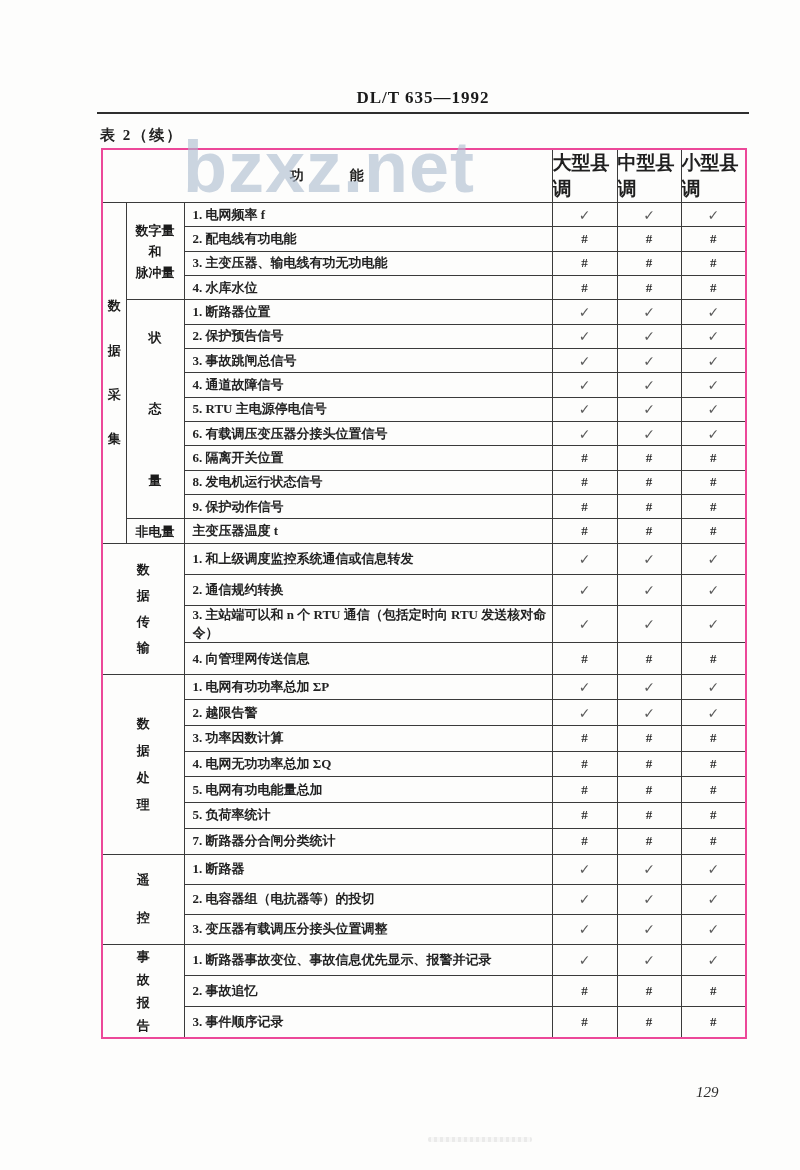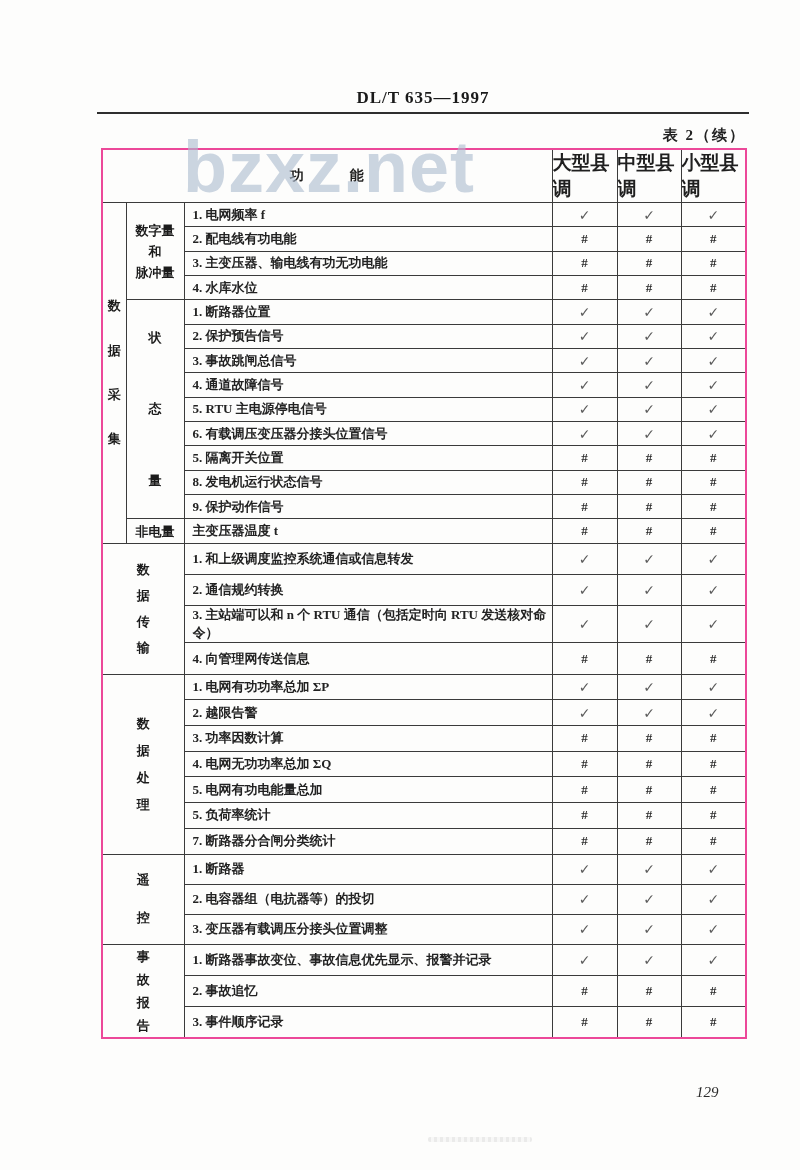--- a/index.html
+++ b/index.html
@@ -5,21 +5,21 @@
   * { margin:0; padding:0; box-sizing:border-box; }
   html,body { width:800px; height:1170px; background:#fdfdfc; overflow:hidden;
               font-family:"Liberation Serif", serif; }
   .page { position:relative; width:800px; height:1170px; background:#fdfdfc; }
 
   .head-band { position:absolute; left:100px; top:88px; width:646px; text-align:center; }
   .doc-code { font-size:17px; font-weight:bold; color:#1a1a1a; letter-spacing:1px;
               font-family:"Liberation Serif", serif; }
   .head-rule { position:absolute; left:97px; top:112px; width:652px; height:2px;
                background:#2e2e2e; }
-  .tbl-title { position:absolute; left:100px; top:126px; width:646px; text-align:right;
+  .tbl-title { position:absolute; left:100px; top:126px; width:646px; text-align:left;
                font-size:15px; font-weight:bold; color:#222; letter-spacing:2px; }
 
   .tbl-wrap { position:absolute; left:101px; top:148px; }
   table { border-collapse:collapse; table-layout:fixed; width:644px;
           border:2px solid #ec4899; background:transparent; }
   td { border:1px solid #3b3b3b; font-size:13px; color:#1f1f1f; padding:0;
        vertical-align:middle; overflow:hidden; }
   .th-func { text-align:center; font-weight:bold; font-size:14px; letter-spacing:1px; }
   .th-col  { text-align:left; font-weight:bold; font-size:19px; }
   .func { text-align:left; padding:0 4px 0 8px; font-weight:bold; color:#222; }
@@ -47,21 +47,21 @@
   .smudge { position:absolute; left:428px; top:1137px; width:104px; height:5px;
             opacity:0.4; border-radius:2px;
             background:repeating-linear-gradient(90deg,#cfcfcf 0 3px,#efefef 3px 6px); }
 </style>
 </head>
 <body>
 
 <div class="page">
 
   <div class="head-band">
-    <span class="doc-code">DL/T 635—1997</span>
+    <span class="doc-code">DL/T 635—1992</span>
   </div>
   <div class="head-rule"></div>
 
   <div class="tbl-title">表 2（续）</div>
 
   <div class="watermark">bzxz.net</div>
 
   <div class="tbl-wrap">
     <table id="main-table">
       <colgroup>
@@ -155,21 +155,21 @@
             <td class="mark mark-check">✓</td>
             <td class="mark mark-check">✓</td>
           </tr>
           <tr style="height: 24.35px;">
             <td class="func">6. 有载调压变压器分接头位置信号</td>
             <td class="mark mark-check">✓</td>
             <td class="mark mark-check">✓</td>
             <td class="mark mark-check">✓</td>
           </tr>
           <tr style="height: 24.35px;">
-            <td class="func">5. 隔离开关位置</td>
+            <td class="func">6. 隔离开关位置</td>
             <td class="mark mark-hash">#</td>
             <td class="mark mark-hash">#</td>
             <td class="mark mark-hash">#</td>
           </tr>
           <tr style="height: 24.35px;">
             <td class="func">8. 发电机运行状态信号</td>
             <td class="mark mark-hash">#</td>
             <td class="mark mark-hash">#</td>
             <td class="mark mark-hash">#</td>
           </tr>

